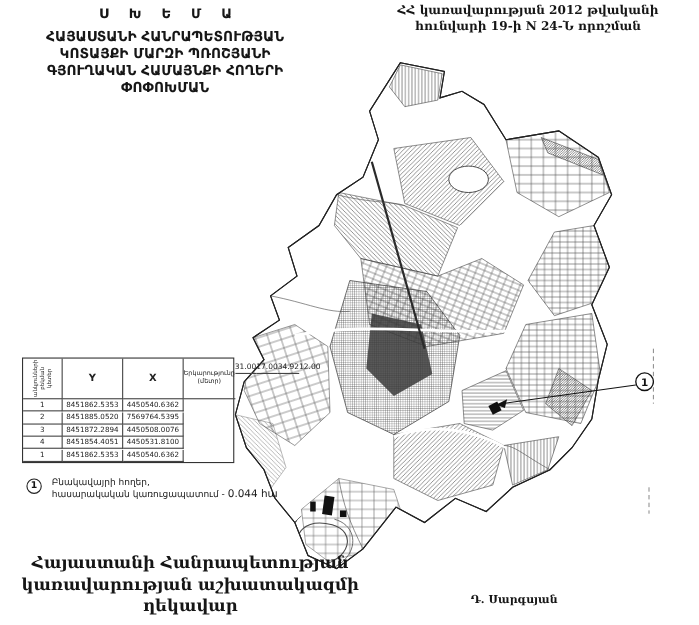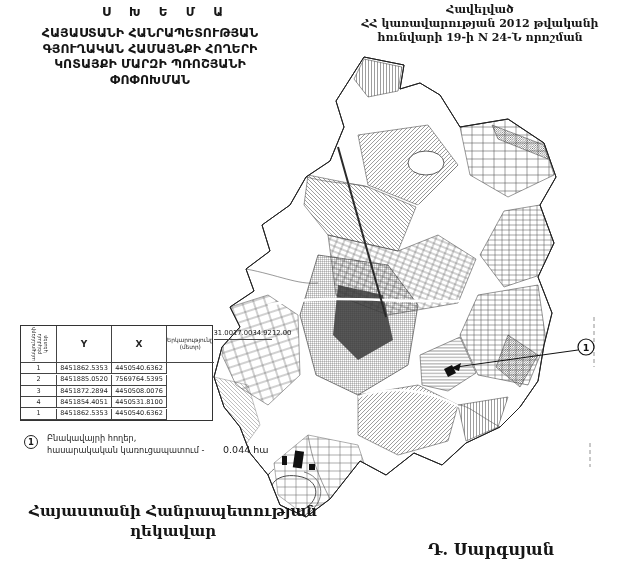--- a/index.html
+++ b/index.html
@@ -1,21 +1,21 @@
 <!DOCTYPE html>
 <html><head>
 <meta charset="utf-8">
 <style>
   * { margin:0; padding:0; box-sizing:border-box; }
   html,body { width:635px; height:568px; }
   body { background:#ffffff; font-family:"DejaVu Sans", sans-serif; color:#161616; position:relative; overflow:hidden; }
   .abs { position:absolute; }
 
   
-  .scheme-title { top:5px; left:16px; width:300px; text-align:center; font-weight:bold; font-size:12px; letter-spacing:7px; }
+  .scheme-title { top:5px; left:4px; width:300px; text-align:center; font-weight:bold; font-size:12px; letter-spacing:7px; }
   .doc-title { top:25px; left:2px; width:296px; text-align:center; font-weight:bold; font-size:12.5px; line-height:15.5px; }
   .appendix { top:3px; left:330px; width:300px; text-align:center; font-weight:bold; font-size:11px; line-height:14px; font-family:"DejaVu Serif","DejaVu Sans",serif; }
 
   
   .map-wrap { left:208px; top:55px; width:392px; height:470px; }
 
   
   .coord-table { left:20px; top:325px; width:193px; height:96px; border:1.5px solid #333; display:flex; background:#fff; }
   .tbl-left { display:grid; grid-template-columns:36px 55px 55px; grid-auto-rows:auto; width:146px; }
   .cell { border-right:1px solid #444; border-bottom:1px solid #444; display:flex; align-items:center; justify-content:center; font-size:6.5px; line-height:1; color:#222; }
@@ -26,39 +26,38 @@
   .pt-hdr .rot { position:absolute; width:34px; text-align:center; font-size:5px; line-height:1.2; transform:rotate(-90deg); }
   .len-col { width:45px; display:flex; }
   .len-hdr { height:37px; border-bottom:1px solid #444; display:flex; flex-direction:column; align-items:center; justify-content:center; font-size:5.8px; line-height:1.25; text-align:center; color:#222; }
   .len-cell { height:14.05px; border-bottom:1px solid #444; display:flex; align-items:center; justify-content:center; font-size:6.8px; color:#222; }
   .len-cell:last-child { border-bottom:none; }
 
   
   .legend { left:24px; top:433px; display:flex; align-items:flex-start; }
   .circle-1 { width:14px; height:14px; border:1.2px solid #222; border-radius:50%; font-size:8.5px; font-weight:bold; display:flex; align-items:center; justify-content:center; margin-top:2px; }
   .legend-text { margin-left:9px; font-size:8.2px; line-height:11px; color:#1a1a1a; }
-  .area-val { font-size:9.5px;margin-left:16px; }
+  .area-val { font-size:9.5px; }
 
   
   .footer-left { left:8px; top:502px; width:330px; text-align:center; font-weight:bold; font-size:15px; line-height:19.5px; font-family:"DejaVu Serif","DejaVu Sans",serif; }
-  .signature { left:428px; top:540px; font-weight:bold; font-size:16px; font-family:"DejaVu Serif","DejaVu Sans",serif;text-align:center; }
+  .signature { left:428px; top:540px; font-weight:bold; font-size:10px; font-family:"DejaVu Serif","DejaVu Sans",serif;text-align:center; }
 </style>
 </head>
 <body>
 
 <div class="abs scheme-title">Ս Խ Ե Մ Ա</div>
 <div class="abs doc-title">
   <div>ՀԱՅԱՍՏԱՆԻ ՀԱՆՐԱՊԵՏՈՒԹՅԱՆ</div>
+  <div>ԿՈՏԱՅՔԻ ՄԱՐԶԻ ՊՌՈՇՅԱՆԻ</div>
   <div>ԳՅՈՒՂԱԿԱՆ ՀԱՄԱՅՆՔԻ ՀՈՂԵՐԻ</div>
-  <div>ԿՈՏԱՅՔԻ ՄԱՐԶԻ ՊՌՈՇՅԱՆԻ</div>
   <div>ՓՈՓՈԽՄԱՆ</div>
 </div>
 
 <div class="abs appendix">
-  <div>Հավելված</div>
   <div>ՀՀ կառավարության 2012 թվականի</div>
   <div>հունվարի 19-ի N 24-Ն որոշման</div>
 </div>
 
 <div class="abs map-wrap">
 <svg width="392" height="470" viewBox="0 0 392 470" xmlns="http://www.w3.org/2000/svg">
   <defs>
     <pattern id="hNE" width="4" height="4" patternUnits="userSpaceOnUse">
           <path d="M0,4 L4,0" stroke="#3c3c3c" stroke-width="0.5"></path>
         </pattern>
@@ -203,15 +202,16 @@
     <div>Բնակավայրի հողեր,</div>
     <div>
       <span>հասարակական կառուցապատում -</span>
       <span class="area-val">0.044 հա</span>
     </div>
   </div>
 </div>
 
 <div class="abs footer-left">
   <div>Հայաստանի Հանրապետության</div>
+  <div>կառավարության աշխատակազմի</div>
   <div>ղեկավար</div>
 </div>
 <div class="abs signature">Դ. Սարգսյան</div>
 
 </body></html>

